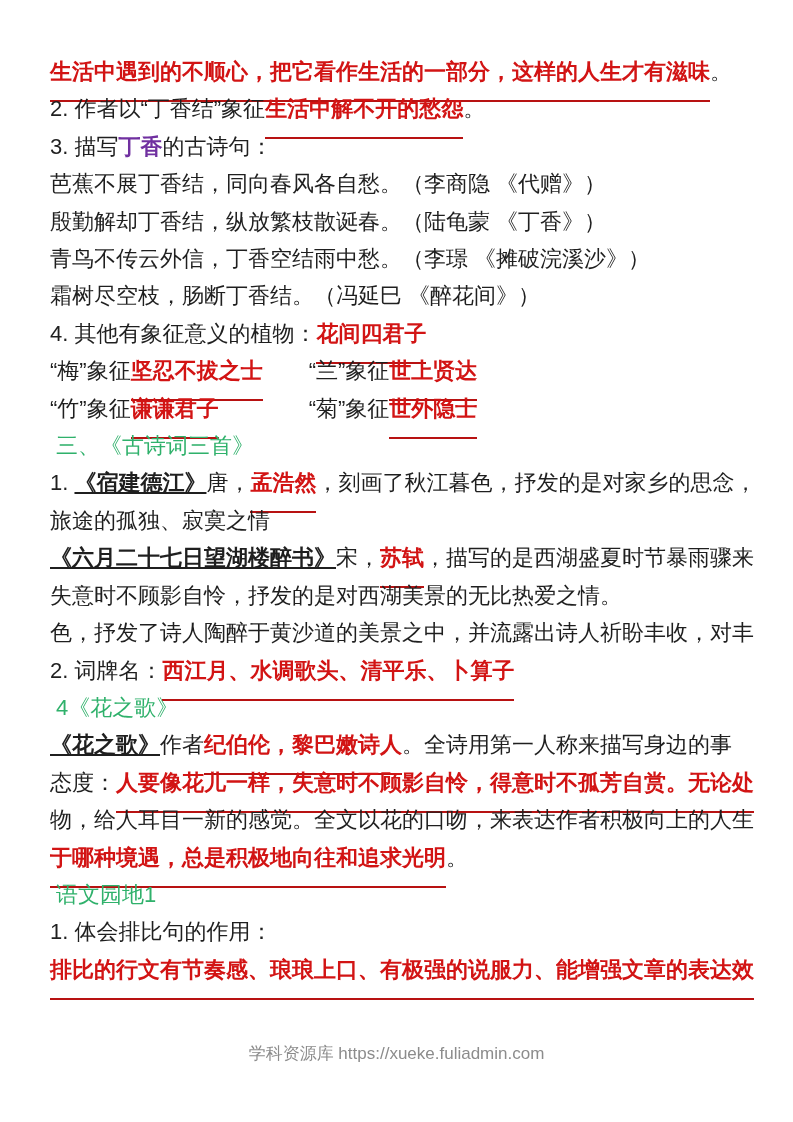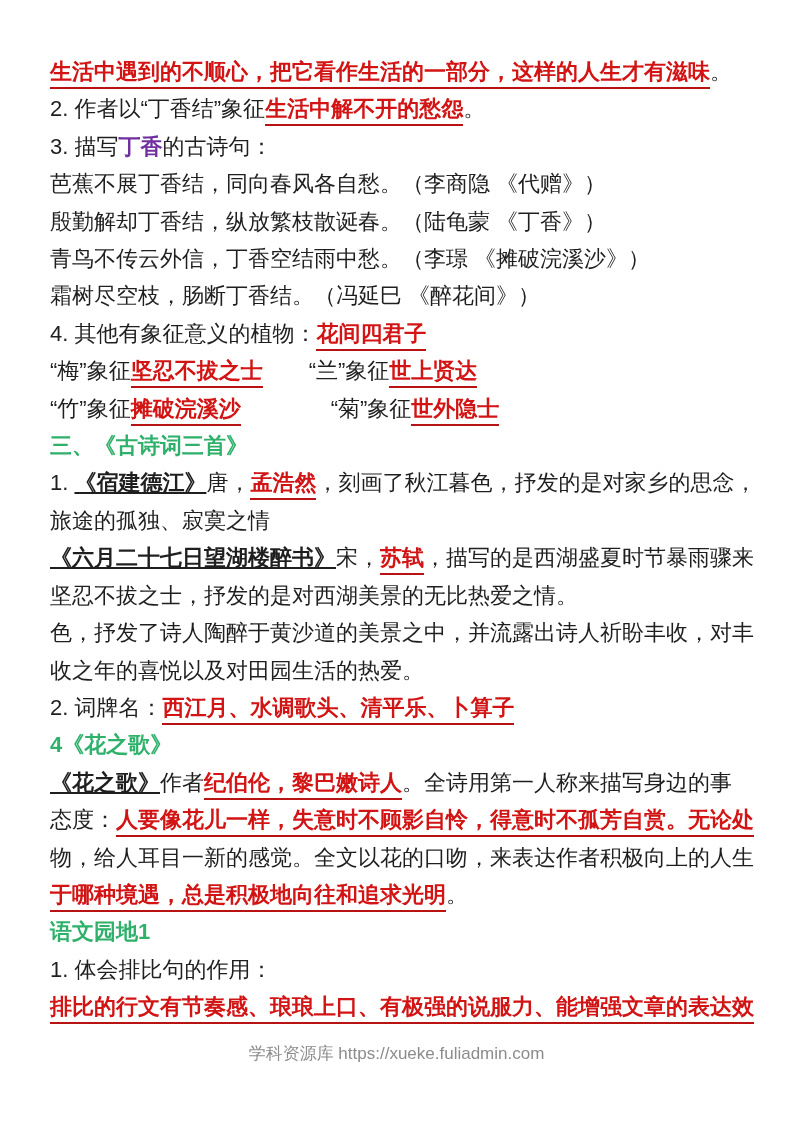--- a/index.html
+++ b/index.html
@@ -32,24 +32,24 @@
     line-height:37.4px;
     color:var(--black);
     white-space:nowrap;
   }
   .seg-n{color:var(--black);font-weight:normal;}
   .seg-b{color:var(--black);font-weight:bold;text-decoration:underline;}
   .seg-r{
     color:var(--red);
     font-weight:bold;
     border-bottom:2px solid var(--red-line);
-    padding-bottom:3px;
+    padding-bottom:16px;
   }
   .seg-p{color:var(--purple);font-weight:bold;}
-  .seg-g{color:var(--green);font-weight:bold;}
+  .seg-g{color:var(--green);font-weight:normal;margin-left:6px;}
   .seg-sp{display:inline-block;width:46px;}
   .seg-sp2{display:inline-block;width:90px;}
   .footer{
     position:absolute;
     left:0;right:0;
     top:1042px;
     text-align:center;
     font-size:17px;
     color:var(--gray);
   }
@@ -61,28 +61,27 @@
   <div class="content">
       <div class="line"><span class="seg-r">生活中遇到的不顺心，把它看作生活的一部分，这样的人生才有滋味</span><span class="seg-n">。</span></div>
       <div class="line"><span class="seg-n">2. 作者以“丁香结”象征</span><span class="seg-r">生活中解不开的愁怨</span><span class="seg-n">。</span></div>
       <div class="line"><span class="seg-n">3. 描写</span><span class="seg-p">丁香</span><span class="seg-n">的古诗句：</span></div>
       <div class="line"><span class="seg-n">芭蕉不展丁香结，同向春风各自愁。（李商隐 《代赠》）</span></div>
       <div class="line"><span class="seg-n">殷勤解却丁香结，纵放繁枝散诞春。（陆龟蒙 《丁香》）</span></div>
       <div class="line"><span class="seg-n">青鸟不传云外信，丁香空结雨中愁。（李璟 《摊破浣溪沙》）</span></div>
       <div class="line"><span class="seg-n">霜树尽空枝，肠断丁香结。（冯延巳 《醉花间》）</span></div>
       <div class="line"><span class="seg-n">4. 其他有象征意义的植物：</span><span class="seg-r">花间四君子</span></div>
       <div class="line"><span class="seg-n">“梅”象征</span><span class="seg-r">坚忍不拔之士</span><span class="seg-sp"></span><span class="seg-n">“兰”象征</span><span class="seg-r">世上贤达</span></div>
-      <div class="line"><span class="seg-n">“竹”象征</span><span class="seg-r">摊破浣溪沙</span><span class="seg-sp2"></span><span class="seg-n">“菊”象征</span><span class="seg-r">世外隐士</span></div>
+      <div class="line"><span class="seg-n">“竹”象征</span><span class="seg-r">谦谦君子</span><span class="seg-sp2"></span><span class="seg-n">“菊”象征</span><span class="seg-r">世外隐士</span></div>
       <div class="line"><span class="seg-g">三、《古诗词三首》</span></div>
       <div class="line"><span class="seg-n">1. </span><span class="seg-b">《宿建德江》</span><span class="seg-n">唐，</span><span class="seg-r">孟浩然</span><span class="seg-n">，刻画了秋江暮色，抒发的是对家乡的思念，</span></div>
       <div class="line"><span class="seg-n">旅途的孤独、寂寞之情</span></div>
       <div class="line"><span class="seg-b">《六月二十七日望湖楼醉书》</span><span class="seg-n">宋，</span><span class="seg-r">苏轼</span><span class="seg-n">，描写的是西湖盛夏时节暴雨骤来</span></div>
-      <div class="line"><span class="seg-n">坚忍不拔之士，抒发的是对西湖美景的无比热爱之情。</span></div>
+      <div class="line"><span class="seg-n">失意时不顾影自怜，抒发的是对西湖美景的无比热爱之情。</span></div>
       <div class="line"><span class="seg-n">色，抒发了诗人陶醉于黄沙道的美景之中，并流露出诗人祈盼丰收，对丰</span></div>
-      <div class="line"><span class="seg-n">收之年的喜悦以及对田园生活的热爱。</span></div>
       <div class="line"><span class="seg-n">2. 词牌名：</span><span class="seg-r">西江月、水调歌头、清平乐、卜算子</span></div>
       <div class="line"><span class="seg-g">4《花之歌》</span></div>
       <div class="line"><span class="seg-b">《花之歌》</span><span class="seg-n">作者</span><span class="seg-r">纪伯伦，黎巴嫩诗人</span><span class="seg-n">。全诗用第一人称来描写身边的事</span></div>
       <div class="line"><span class="seg-n">态度：</span><span class="seg-r">人要像花儿一样，失意时不顾影自怜，得意时不孤芳自赏。无论处</span></div>
       <div class="line"><span class="seg-n">物，给人耳目一新的感觉。全文以花的口吻，来表达作者积极向上的人生</span></div>
       <div class="line"><span class="seg-r">于哪种境遇，总是积极地向往和追求光明</span><span class="seg-n">。</span></div>
       <div class="line"><span class="seg-g">语文园地1</span></div>
       <div class="line"><span class="seg-n">1. 体会排比句的作用：</span></div>
       <div class="line"><span class="seg-r">排比的行文有节奏感、琅琅上口、有极强的说服力、能增强文章的表达效</span></div>
     </div>

